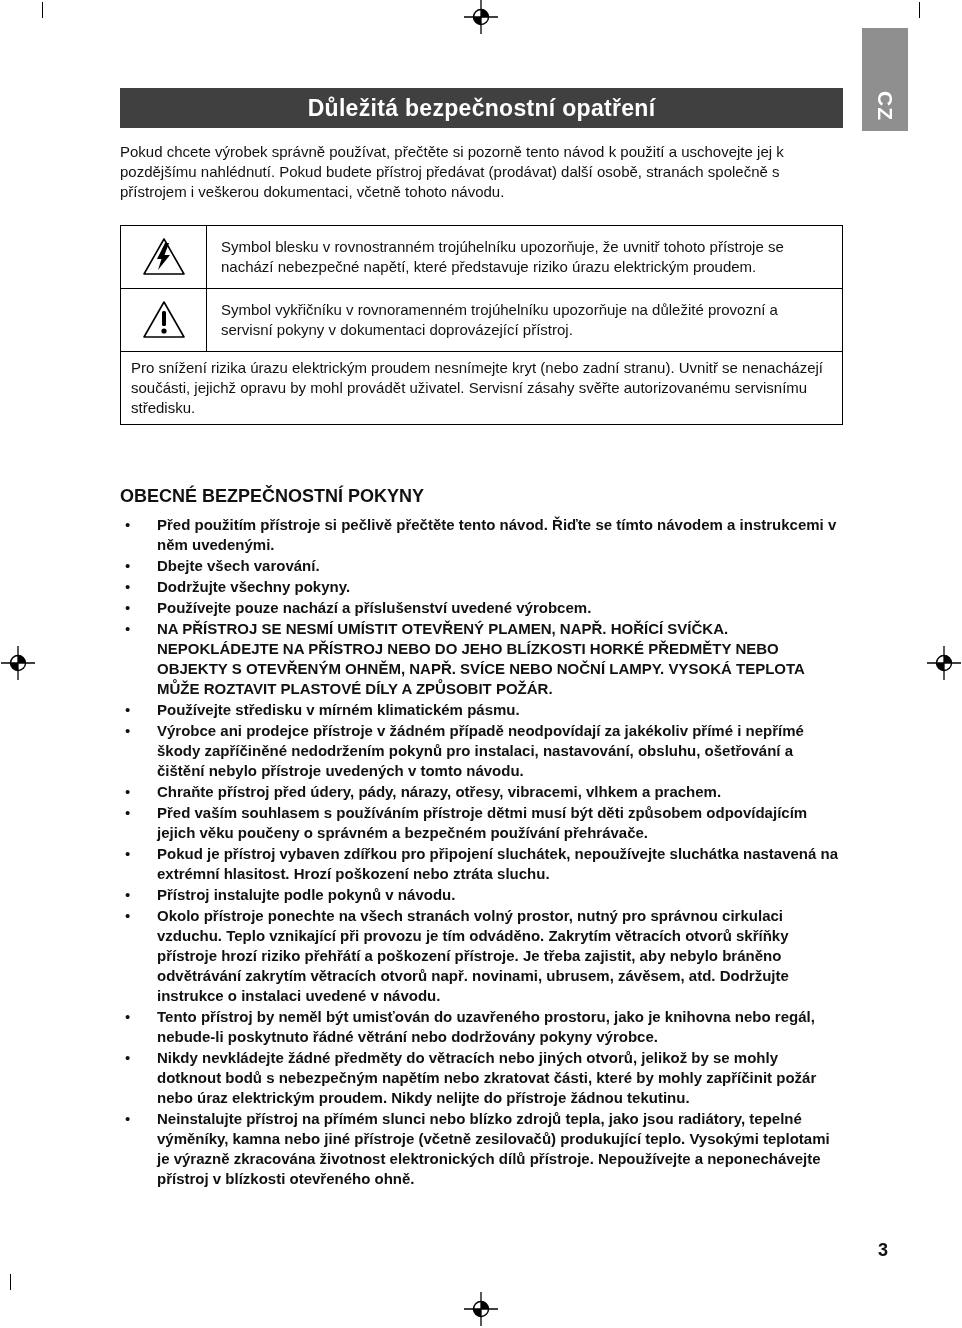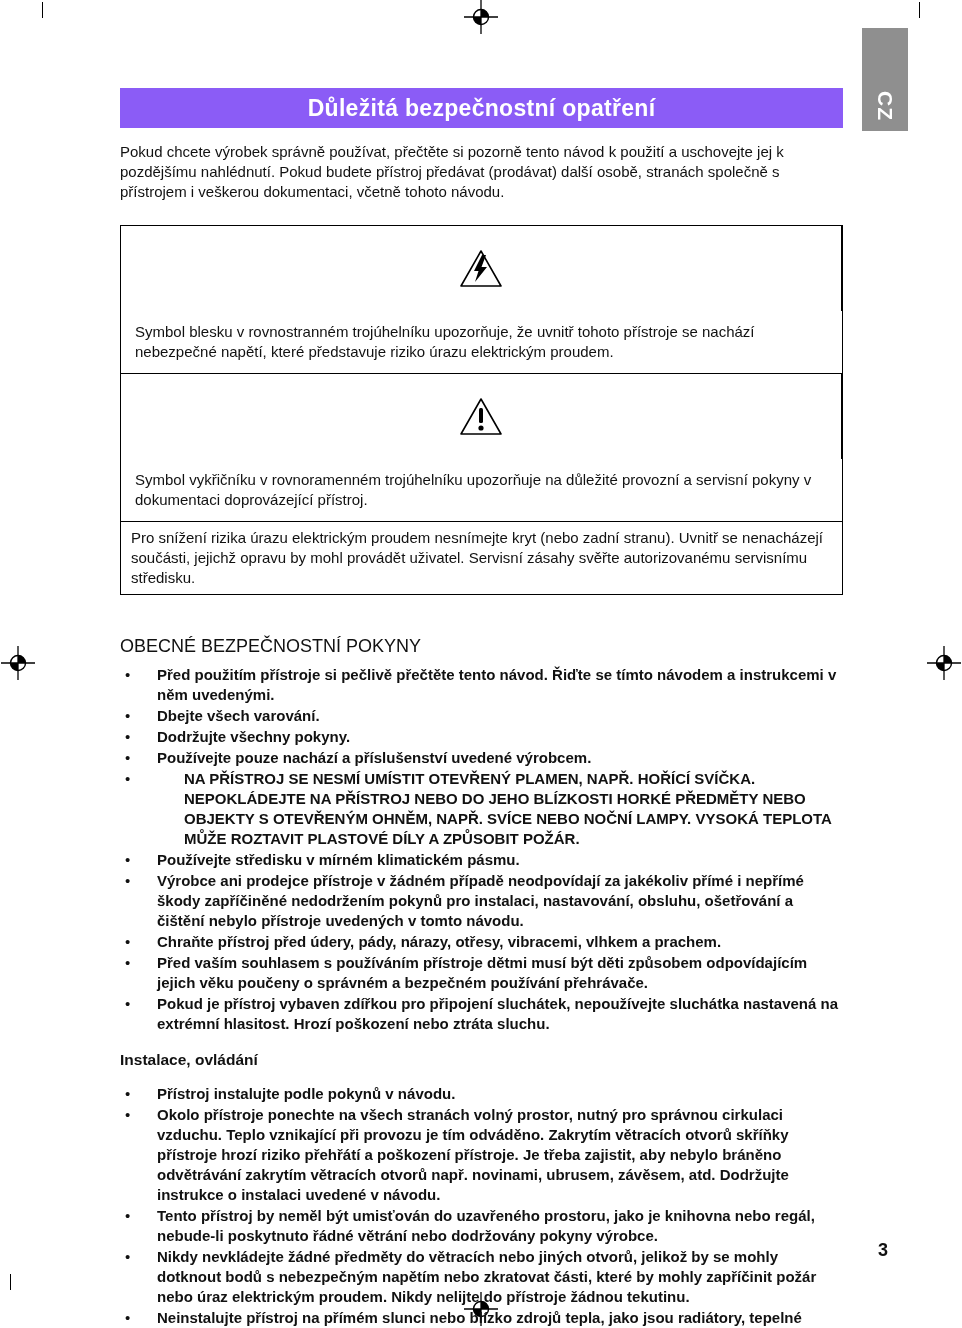--- a/index.html
+++ b/index.html
@@ -18,51 +18,51 @@
     position:absolute;left:862px;top:28px;width:46px;height:103px;
     background:#8f8f8f;display:flex;align-items:flex-end;justify-content:center;
   }
   .cz-label{
     writing-mode:vertical-rl;color:#fff;font-weight:bold;font-size:21px;
     padding-bottom:10px;letter-spacing:1px;
   }
   
   .header-bar{
     position:absolute;left:120px;top:88px;width:723px;height:40px;
-    background:#8b5cf6;display:flex;align-items:center;justify-content:center;
+    background:#404040;display:flex;align-items:center;justify-content:center;
   }
   .header-bar span{color:#ffffff;font-size:23px;font-weight:bold;letter-spacing:.3px;}
   
   .content{
     position:absolute;left:120px;top:142px;width:723px;
     font-size:15px;line-height:20px;
   }
   .intro{margin:0 0 23px 0;}
   
   .warn-table{border:1px solid #000;}
-  .warn-row{display:flex;border-bottom:1px solid #000;flex-direction:column;}
+  .warn-row{display:flex;border-bottom:1px solid #000;}
   .icon-cell{
     flex:0 0 85px;border-right:1px solid #000;
     display:flex;align-items:center;justify-content:center;
   }
   .text-cell{flex:1;padding:11px 14px;}
   .warn-row-full{padding:6px 10px 6px 10px;}
   
   .sec-heading{
-    margin:40px 0 8px 0;font-size:18px;line-height:22px;font-weight:normal;
+    margin:60px 0 8px 0;font-size:18px;line-height:22px;font-weight:bold;
   }
   .sub-heading{
     margin:16px 0 14px 0;font-size:15.5px;line-height:20px;font-weight:bold;
   }
   
   .bullet-list{margin:0;}
   .li{display:flex;margin:0 0 1px 0;}
   .dot{flex:0 0 37px;padding-left:5px;box-sizing:border-box;}
   .li-text{flex:1;font-weight:bold;}
-  .li-text.bold{font-weight:bold;margin-left:27px;}
+  .li-text.bold{font-weight:bold;}
   
   .page-number{
     position:absolute;left:878px;top:1240px;font-size:18px;font-weight:bold;
   }
 </style>
 </head>
 <body>
 
 <div class="page">
 
@@ -179,21 +179,20 @@
       <div class="li">
         <span class="dot">•</span>
         <span class="li-text">Před vaším souhlasem s používáním přístroje dětmi musí být děti způsobem odpovídajícím jejich věku poučeny o správném a bezpečném používání přehrávače.</span>
       </div>
       <div class="li">
         <span class="dot">•</span>
         <span class="li-text">Pokud je přístroj vybaven zdířkou pro připojení sluchátek, nepoužívejte sluchátka nastavená na extrémní hlasitost. Hrozí poškození nebo ztráta sluchu.</span>
       </div>
     </div>
 
-    <h3 class="sub-heading">Instalace, ovládání</h3>
 
     <div class="bullet-list">
       <div class="li">
         <span class="dot">•</span>
         <span class="li-text">Přístroj instalujte podle pokynů v návodu.</span>
       </div>
       <div class="li">
         <span class="dot">•</span>
         <span class="li-text">Okolo přístroje ponechte na všech stranách volný prostor, nutný pro správnou cirkulaci vzduchu. Teplo vznikající při provozu je tím odváděno. Zakrytím větracích otvorů skříňky přístroje hrozí riziko přehřátí a poškození přístroje. Je třeba zajistit, aby nebylo bráněno odvětrávání zakrytím větracích otvorů např. novinami, ubrusem, závěsem, atd. Dodržujte instrukce o instalaci uvedené v návodu.</span>
       </div>

